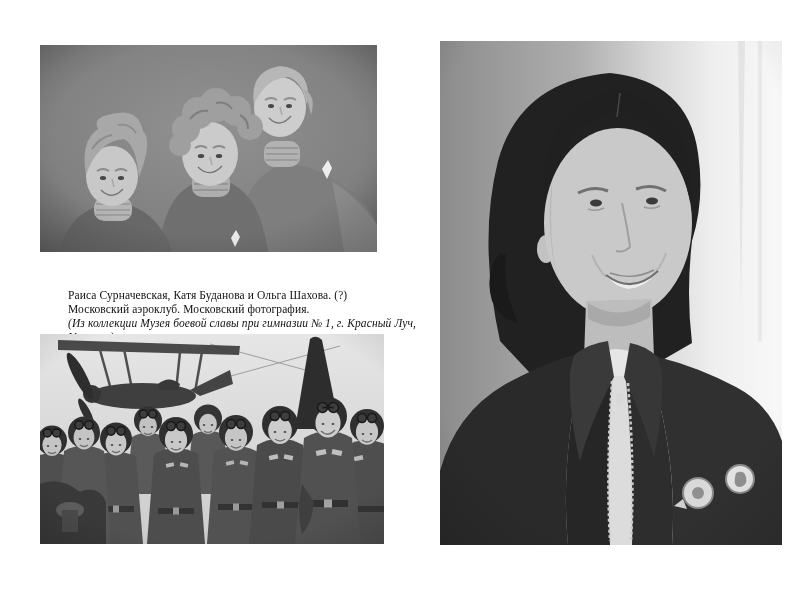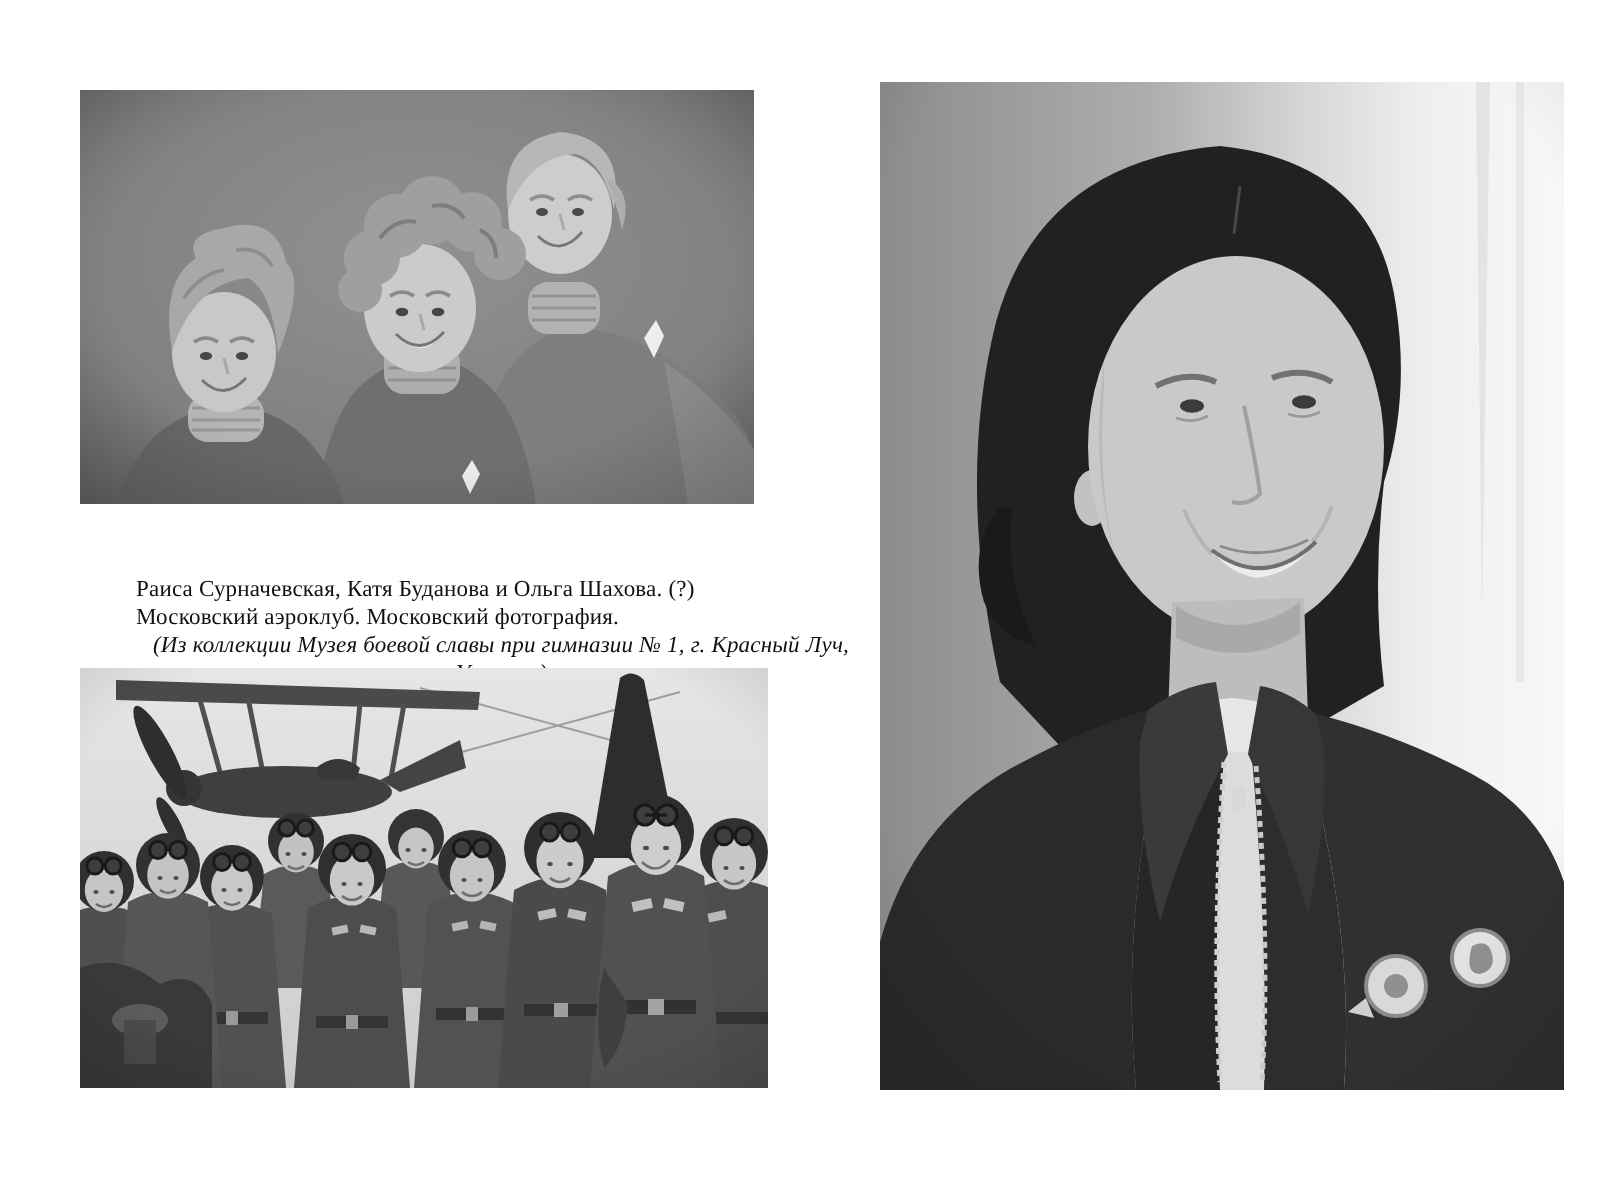--- a/index.html
+++ b/index.html
@@ -15,21 +15,21 @@
   .photo { position: absolute; margin-left: 12px; }
   .photo svg { display: block; }
   .caption {
     position: absolute;
     font-size: 11.5px;
     line-height: 14px;
     letter-spacing: 0.1px;
     color: #111111;
   }
   .caption .line { white-space: nowrap; }
-  .caption .credit { font-style: italic; text-align: center; }
+  .caption .credit { font-style: italic; }
 
   #photo1 { left: 28px; top: 29px;  width: 337px; height: 207px; }
   #cap1   { left: 28px; top: 243px; width: 365px; }
   #photo2 { left: 28px; top: 318px; width: 344px; height: 210px; }
   #photo3 { left: 428px; top: 25px; width: 342px; height: 504px; }
 </style>
 </head>
 <body>
 
 <figure id="photo1" class="photo">

